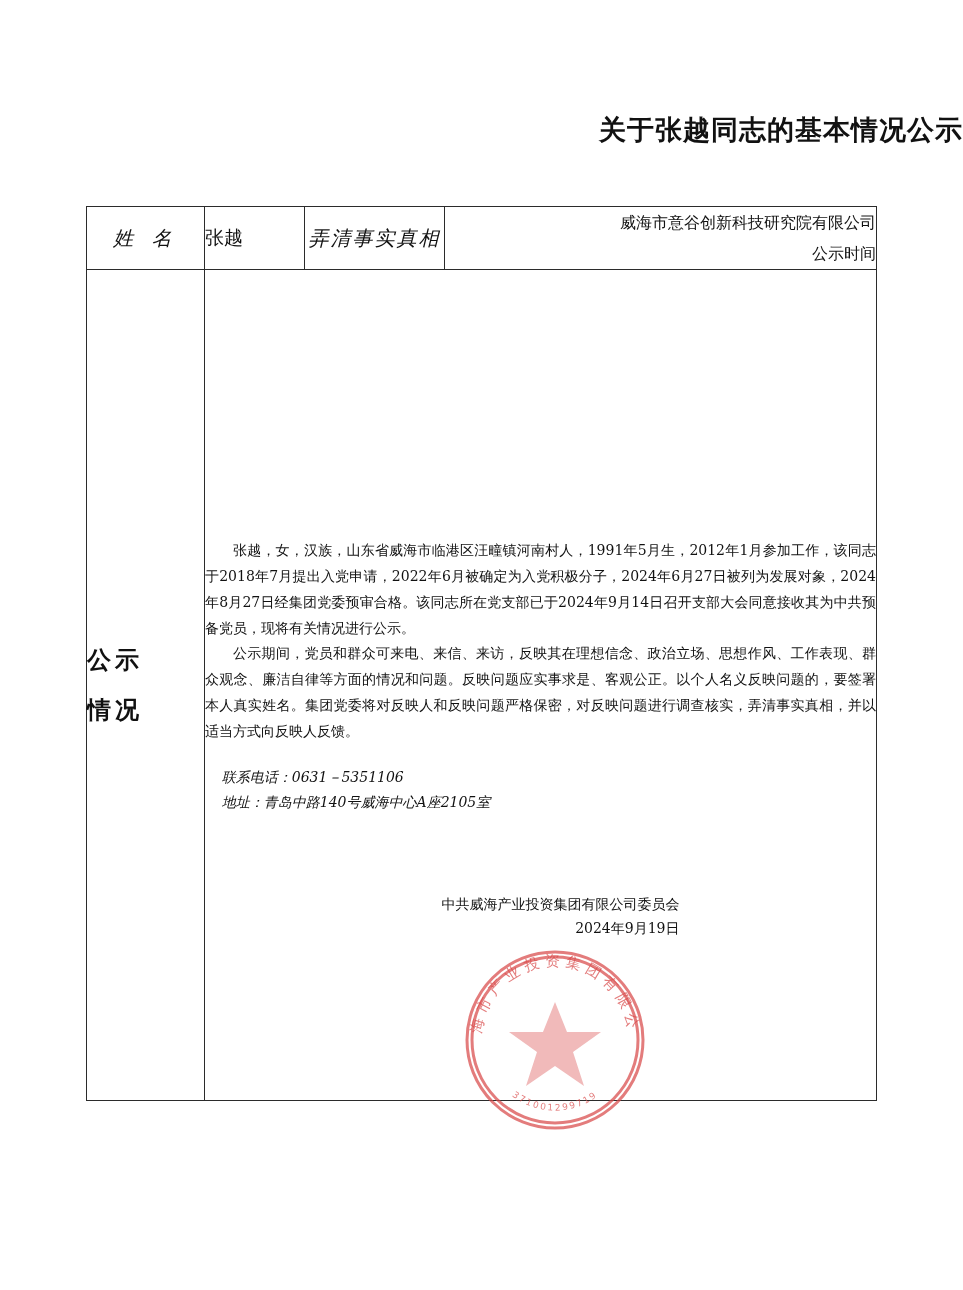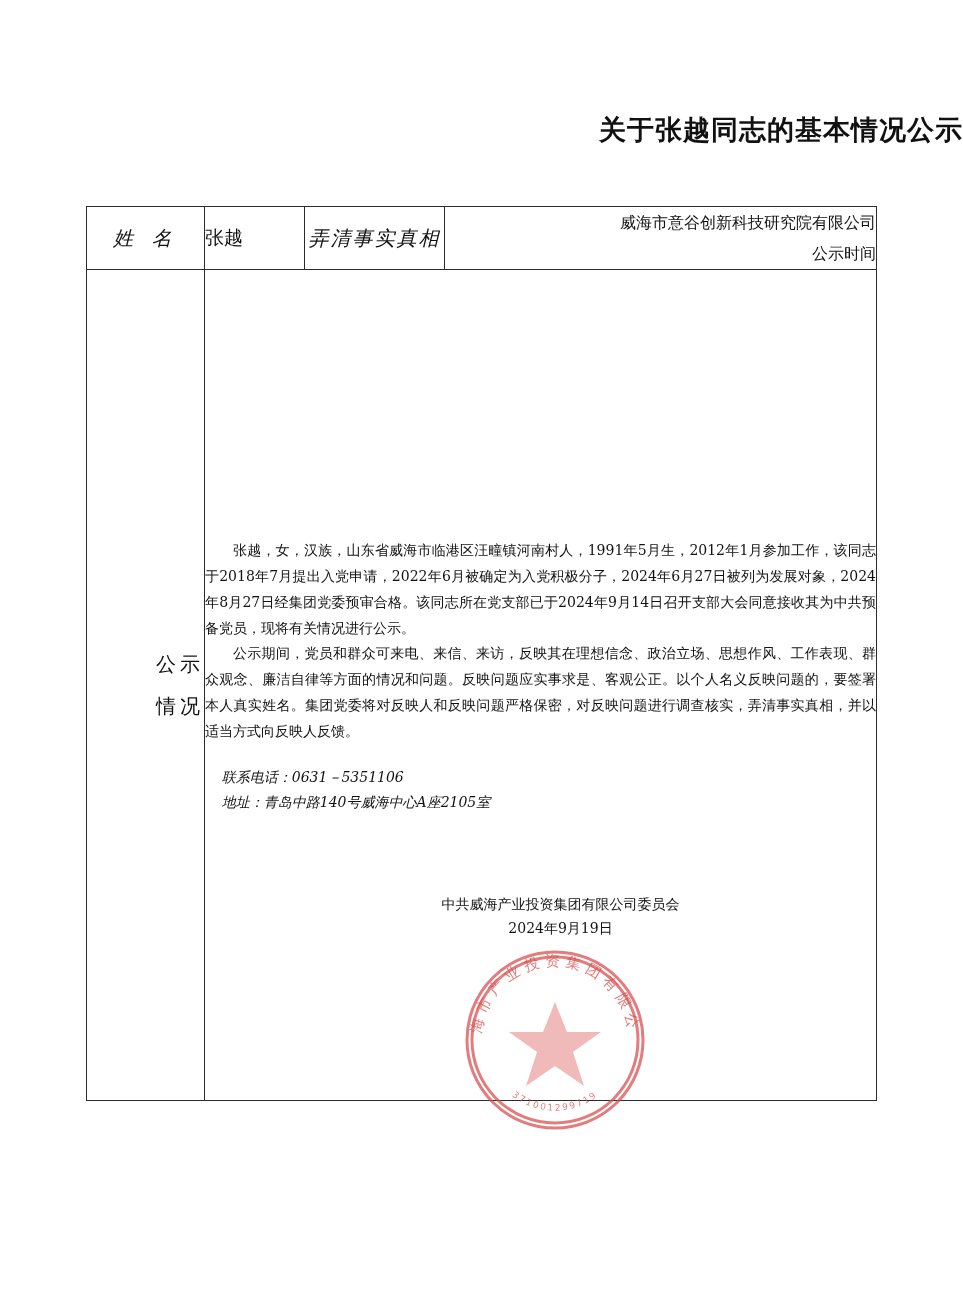--- a/index.html
+++ b/index.html
@@ -95,28 +95,29 @@
     line-height: 1.8;
     font-style: italic;
   }
   .sign-block {
     margin-top: 78px;
     text-align: center;
     line-height: 1.7;
   }
   .sign-inner {
     display: inline-block;
-    text-align: center;
+    text-align: right;
     margin-left: 40px;
   }
   .label-vertical {
-    text-align: right;
-    font-size: 20px;
+    text-align: left;
+    font-size: 24px;
     line-height: 2.1;
     letter-spacing: 4px;
+    font-weight: bold;
   }
   
   .seal {
     position: absolute;
     left: 455px;
     top: 940px;
     width: 200px;
     height: 200px;
     pointer-events: none;
   }

